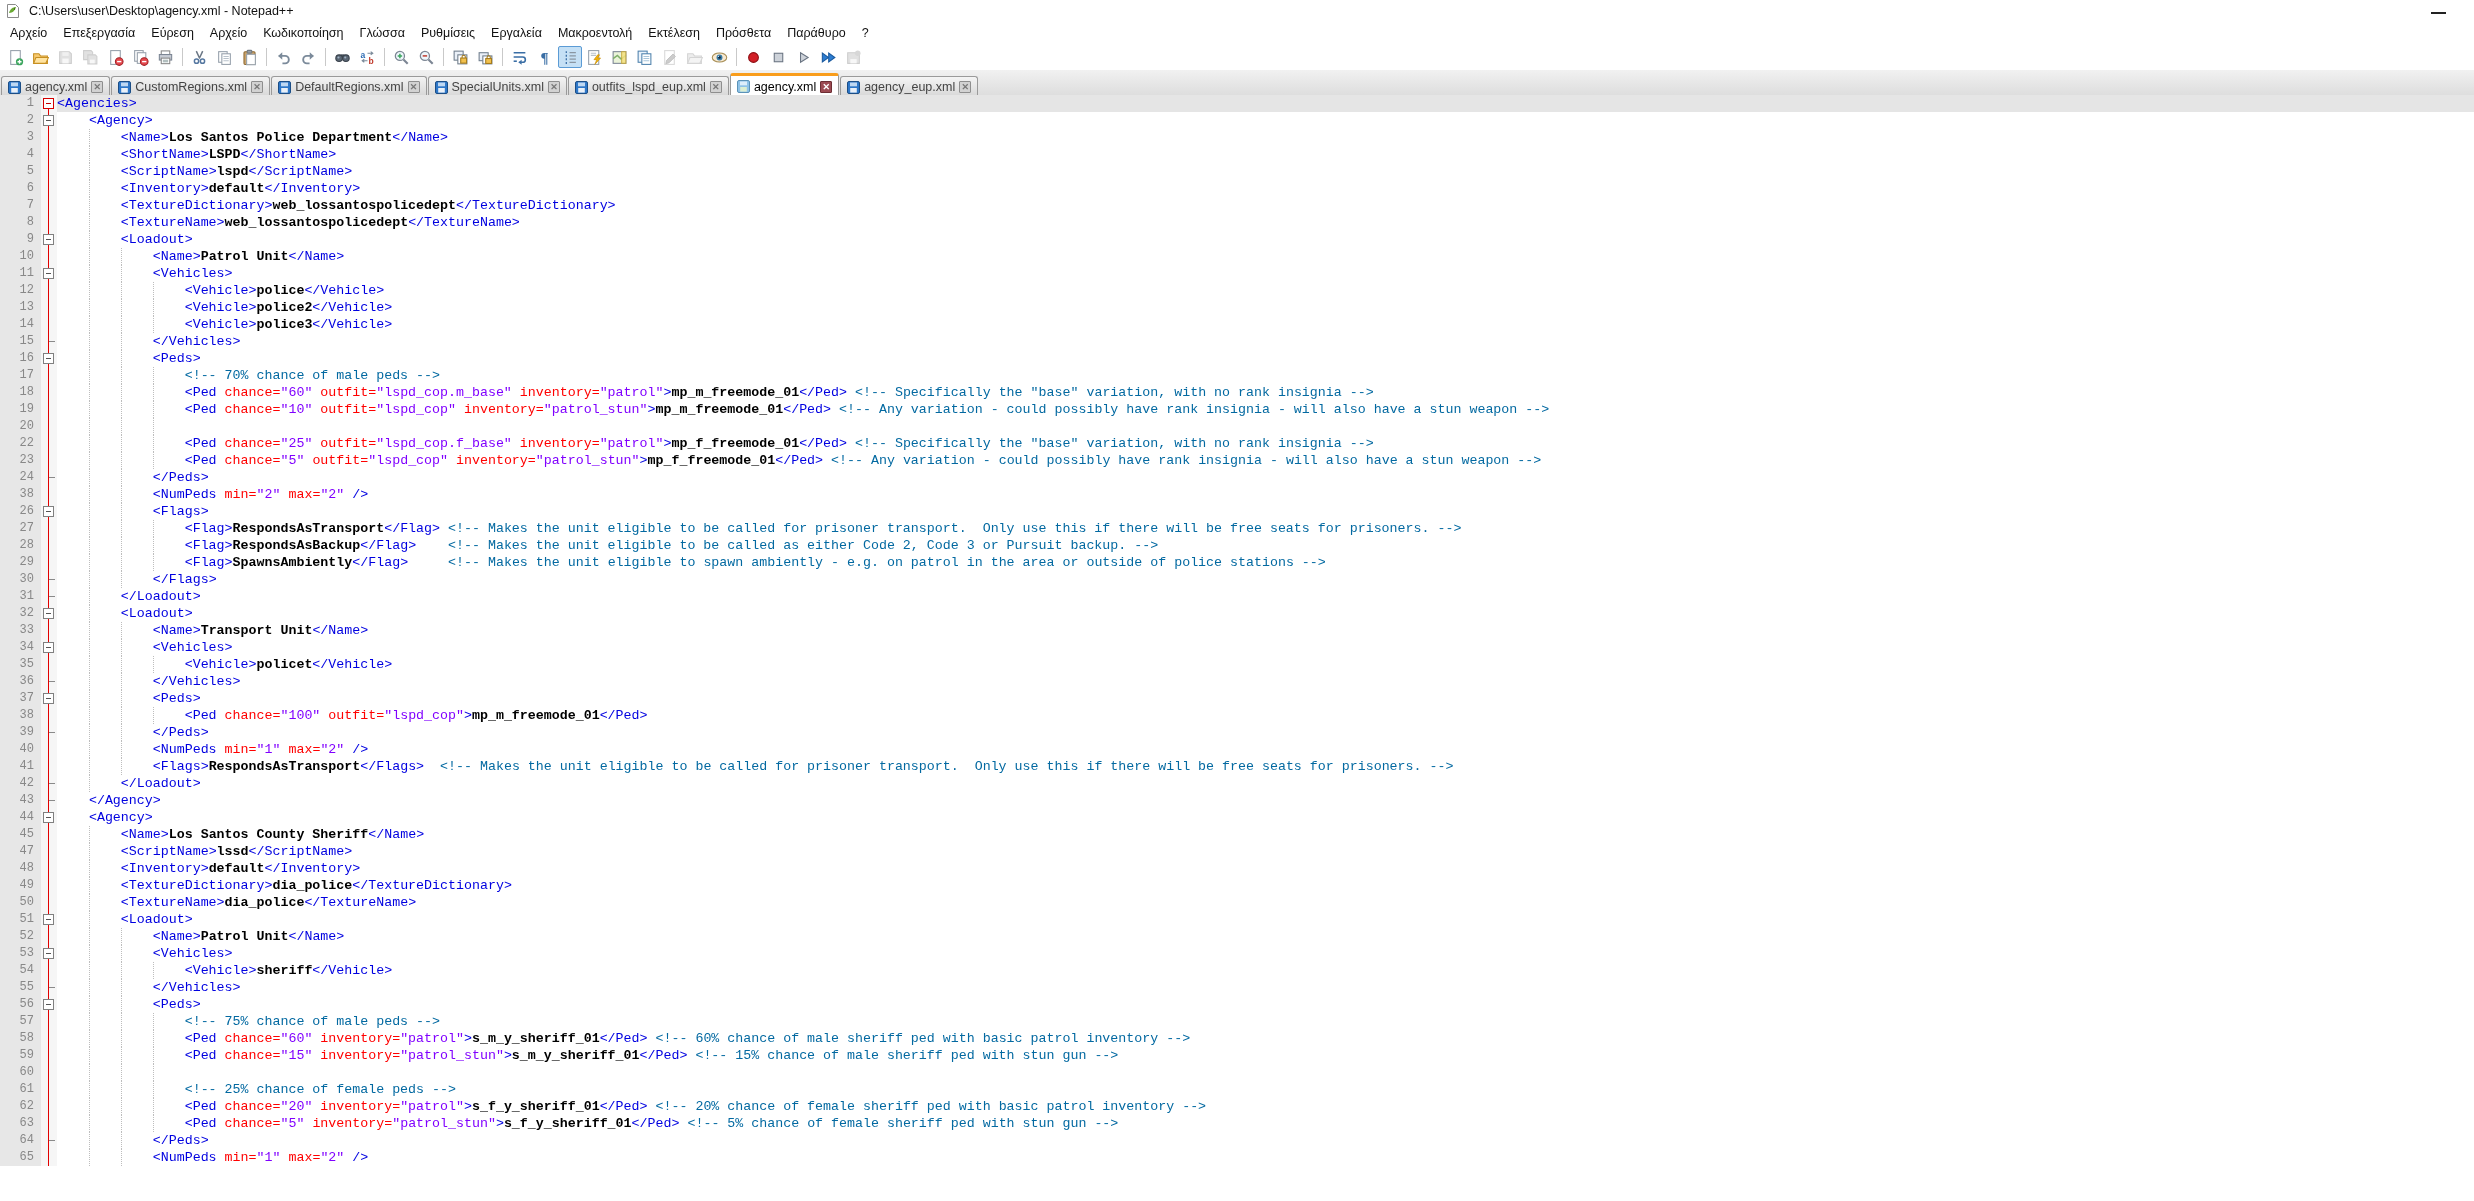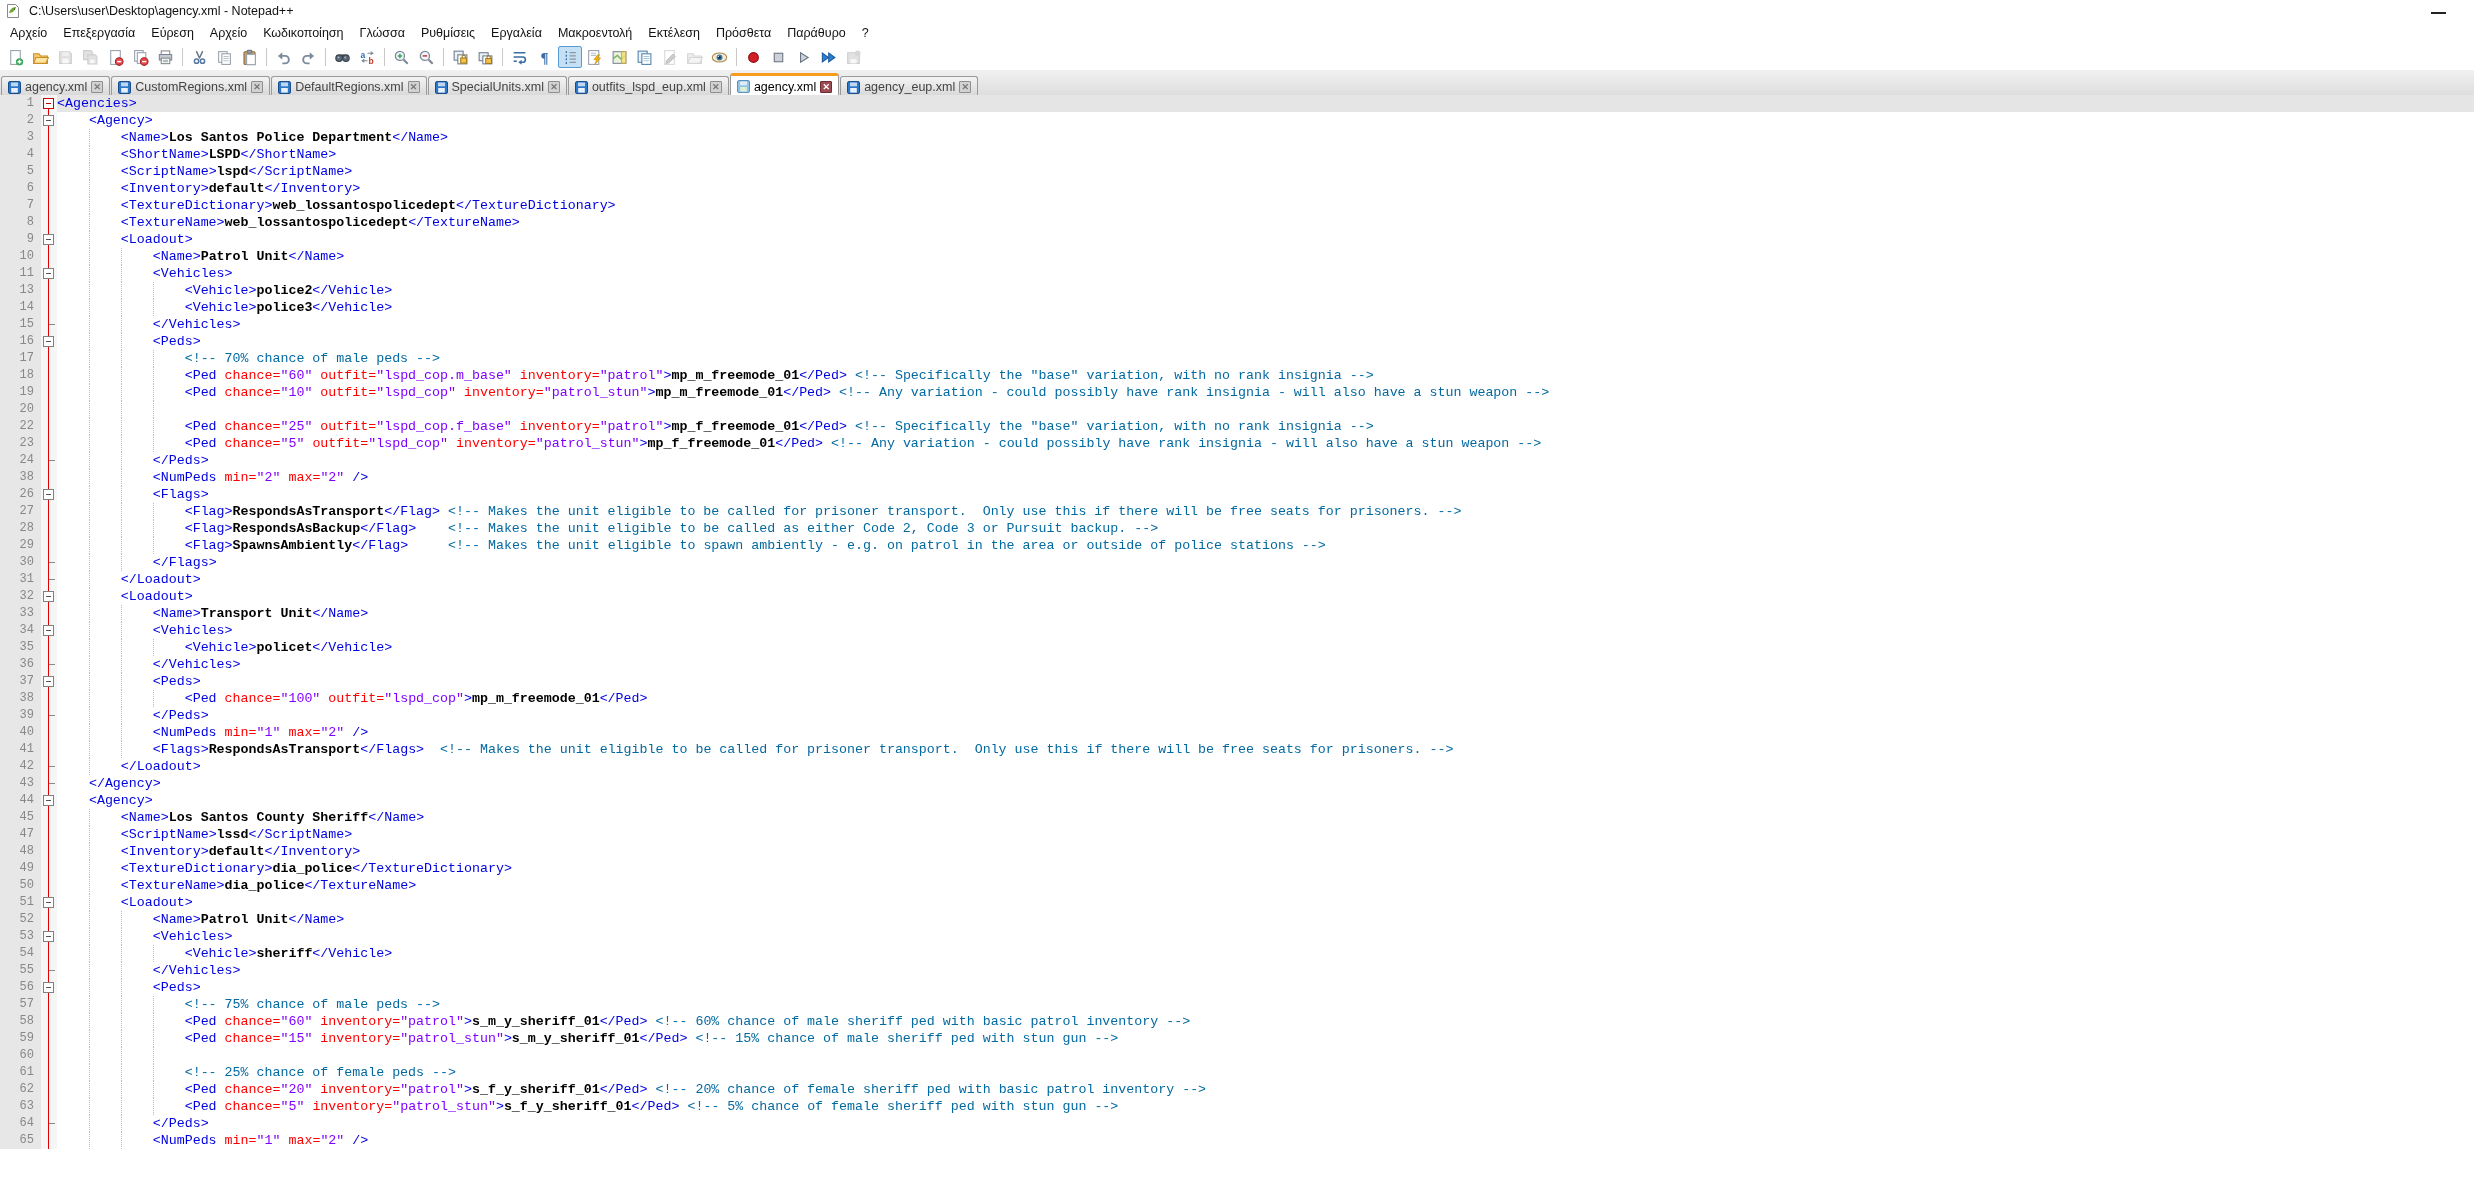--- a/index.html
+++ b/index.html
@@ -462,20 +462,28 @@
       <div class="m-book"></div>
       <div class="m-num">11</div>
       <div class="m-fold">
         <div class="vline"></div>
         <div class="fbox"></div>
       </div>
       <div class="code"><i class="ig" style="left: 32.42px;"></i><i class="ig" style="left: 64.34px;"></i><span class="tk-txt">            </span><span class="tk-tag">&lt;Vehicles</span><span class="tk-tag">&gt;</span></div>
     </div>
     <div class="row">
       <div class="m-book"></div>
+      <div class="m-num">12</div>
+      <div class="m-fold">
+        <div class="vline"></div>
+      </div>
+      <div class="code"><i class="ig" style="left: 32.42px;"></i><i class="ig" style="left: 64.34px;"></i><i class="ig" style="left: 96.26px;"></i><span class="tk-txt">                </span><span class="tk-tag">&lt;Vehicle</span><span class="tk-tag">&gt;</span><span class="tk-txt">police</span><span class="tk-tag">&lt;/Vehicle</span><span class="tk-tag">&gt;</span></div>
+    </div>
+    <div class="row">
+      <div class="m-book"></div>
       <div class="m-num">13</div>
       <div class="m-fold">
         <div class="vline"></div>
       </div>
       <div class="code"><i class="ig" style="left: 32.42px;"></i><i class="ig" style="left: 64.34px;"></i><i class="ig" style="left: 96.26px;"></i><span class="tk-txt">                </span><span class="tk-tag">&lt;Vehicle</span><span class="tk-tag">&gt;</span><span class="tk-txt">police2</span><span class="tk-tag">&lt;/Vehicle</span><span class="tk-tag">&gt;</span></div>
     </div>
     <div class="row">
       <div class="m-book"></div>
       <div class="m-num">14</div>
       <div class="m-fold">

